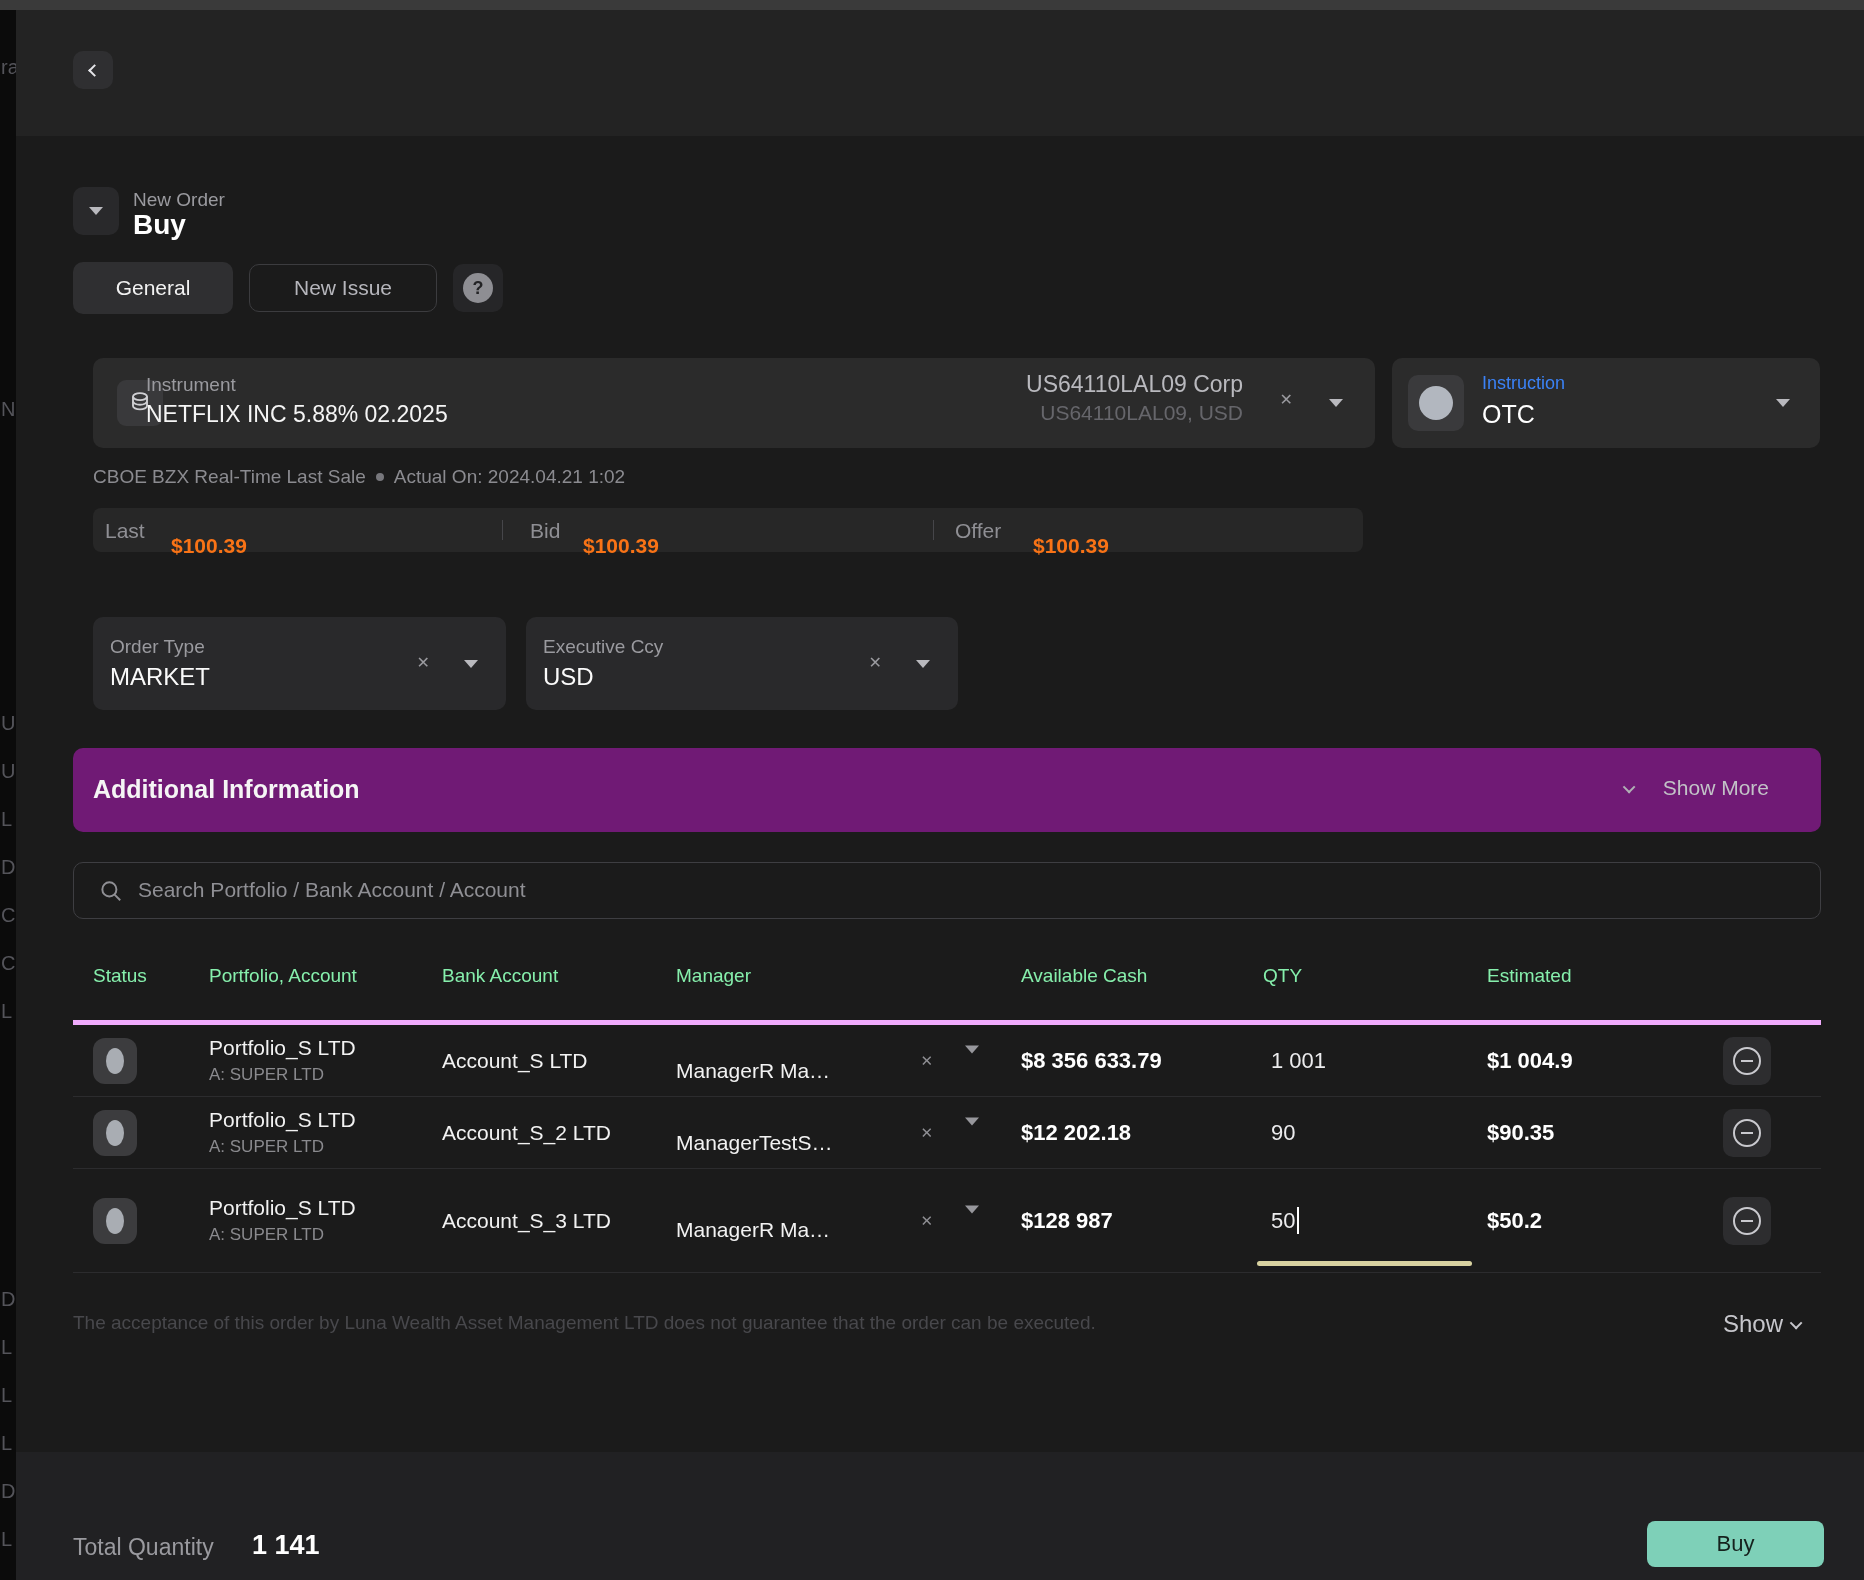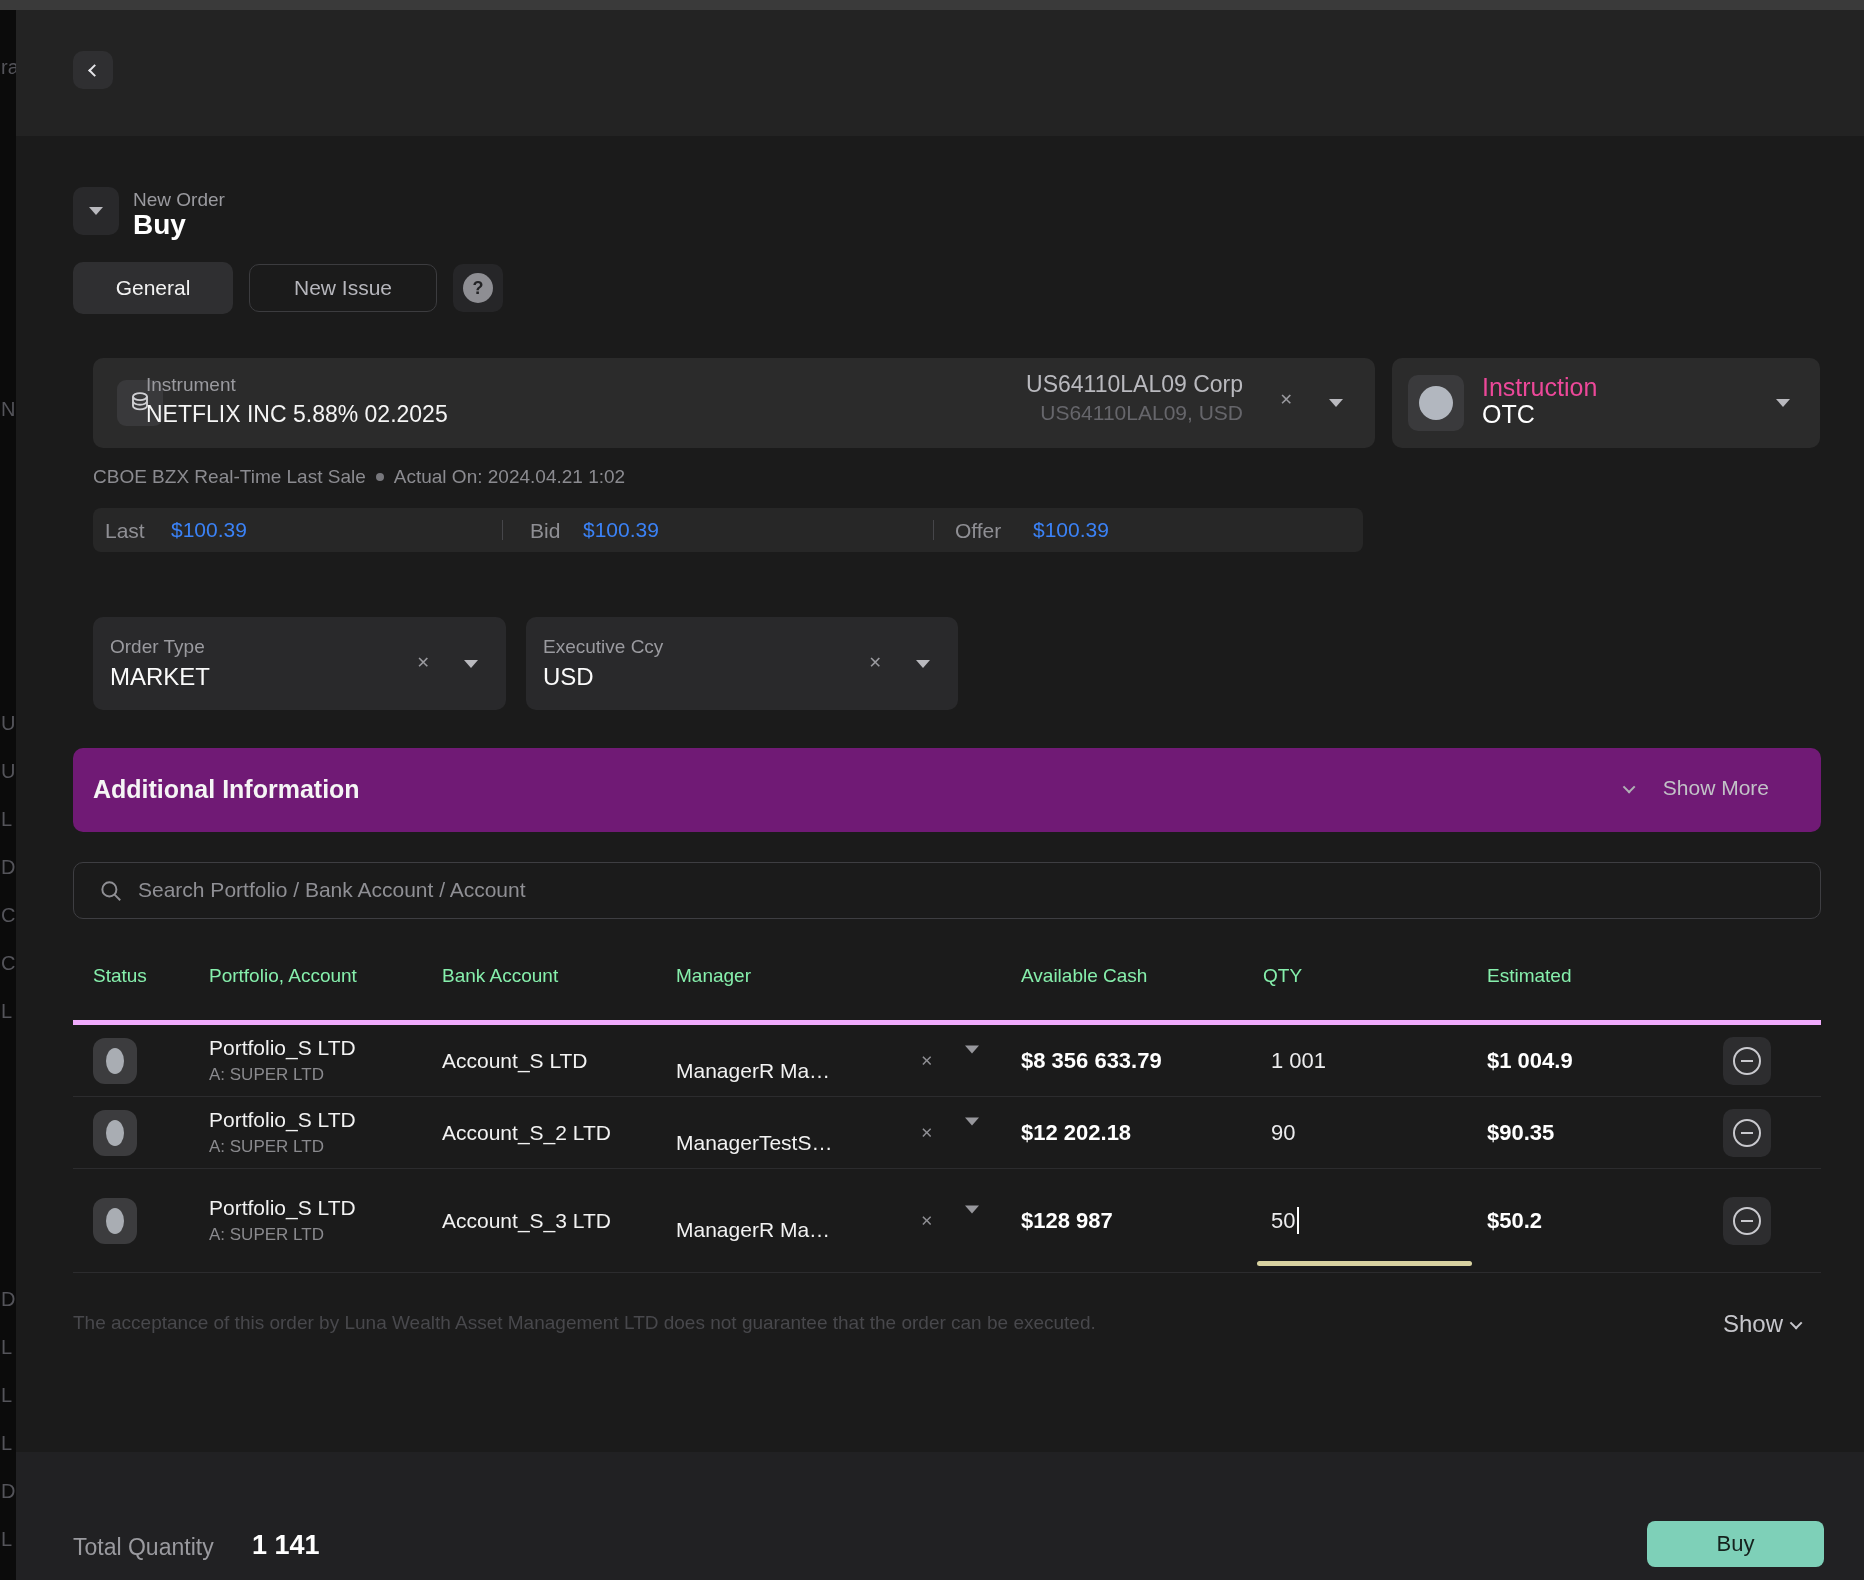--- a/index.html
+++ b/index.html
@@ -42,29 +42,29 @@
   .inst-label { position:absolute; left:53px; top:16px; font-size:19px; color:#9a9a9f; }
   .inst-name  { position:absolute; left:53px; top:43px; font-size:23px; color:#f5f5f5; }
   .inst-code  { position:absolute; right:132px; top:13px; text-align:right; font-size:23px; color:#b9b9be; }
   .inst-isin  { position:absolute; right:132px; top:43px; text-align:right; font-size:21px; color:#66666b; }
   .inst-x     { position:absolute; right:82px; top:32px; font-size:16px; color:#9a9a9f; cursor:pointer; }
   .inst-caret { position:absolute; right:32px; top:41px; cursor:pointer; }
   .p-instr { left:1376px; top:348px; width:428px; height:90px; }
   .instr-icon { position:absolute; left:16px; top:17px; width:56px; height:56px; border-radius:10px; background:#3a3a3c;
                 display:flex; align-items:center; justify-content:center; }
   .instr-circle { width:34px; height:34px; border-radius:50%; background:#b2b7bf; }
-  .instr-label { position:absolute; left:90px; top:15px; font-size:25px; color:#ec4899; }
+  .instr-label { position:absolute; left:90px; top:15px; font-size:18px; color:#3b82f6; }
   .instr-value { position:absolute; left:90px; top:42px; font-size:25px; color:#ffffff; }
   .instr-caret { position:absolute; right:30px; top:41px; cursor:pointer; }
   
   .mkt-note { position:absolute; left:77px; top:456px; display:flex; align-items:center; gap:10px; font-size:19px; color:#8b8b90; }
   .mkt-dot { width:8px; height:8px; border-radius:50%; background:#77777c; }
   .quotes { position:absolute; left:77px; top:498px; width:1270px; height:44px; background:#272727; border-radius:8px; font-size:21px; }
   .quotes .ql { position:absolute; top:11px; color:#8f8f94; }
-  .quotes .qv { position:absolute; top:10px; color:#3b82f6; font-weight:normal; }
+  .quotes .qv { position:absolute; top:26px; color:#f97316; font-weight:bold; }
   .quotes .qd { position:absolute; top:12px; width:1px; height:20px; background:#46464a; }
   
   .p-ot  { left:77px;  top:607px; width:413px; height:93px; background:#29292b; }
   .p-ccy { left:510px; top:607px; width:432px; height:93px; background:#29292b; }
   .f-label { position:absolute; left:17px; top:19px; font-size:19px; color:#9a9a9f; }
   .f-value { position:absolute; left:17px; top:46px; font-size:24px; color:#fafafa; }
   .f-x { position:absolute; right:76px; top:36px; font-size:16px; color:#9a9a9f; cursor:pointer; }
   .f-caret { position:absolute; right:28px; top:43px; cursor:pointer; }
   
   .addl { position:absolute; left:57px; top:738px; width:1748px; height:84px; background:#701a75; border-radius:10px; }

